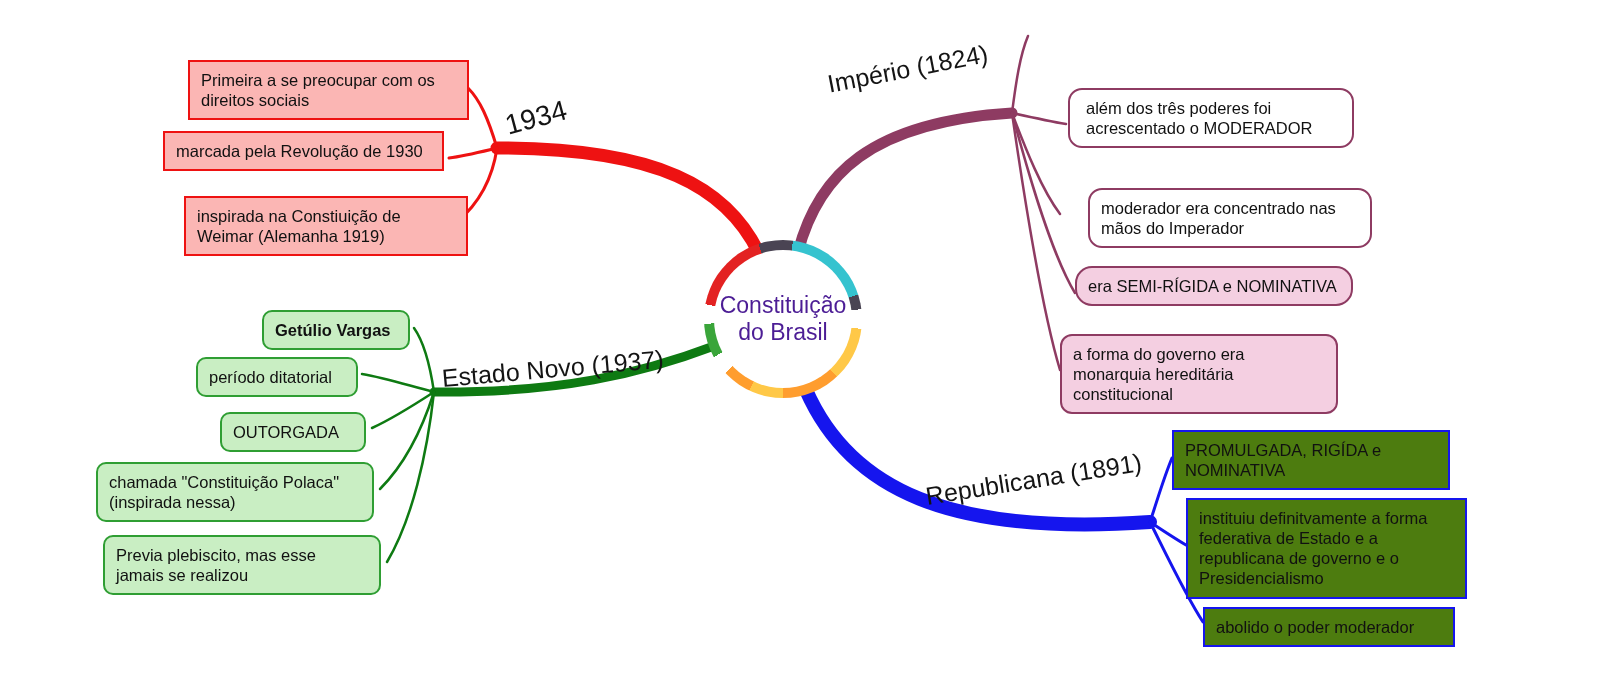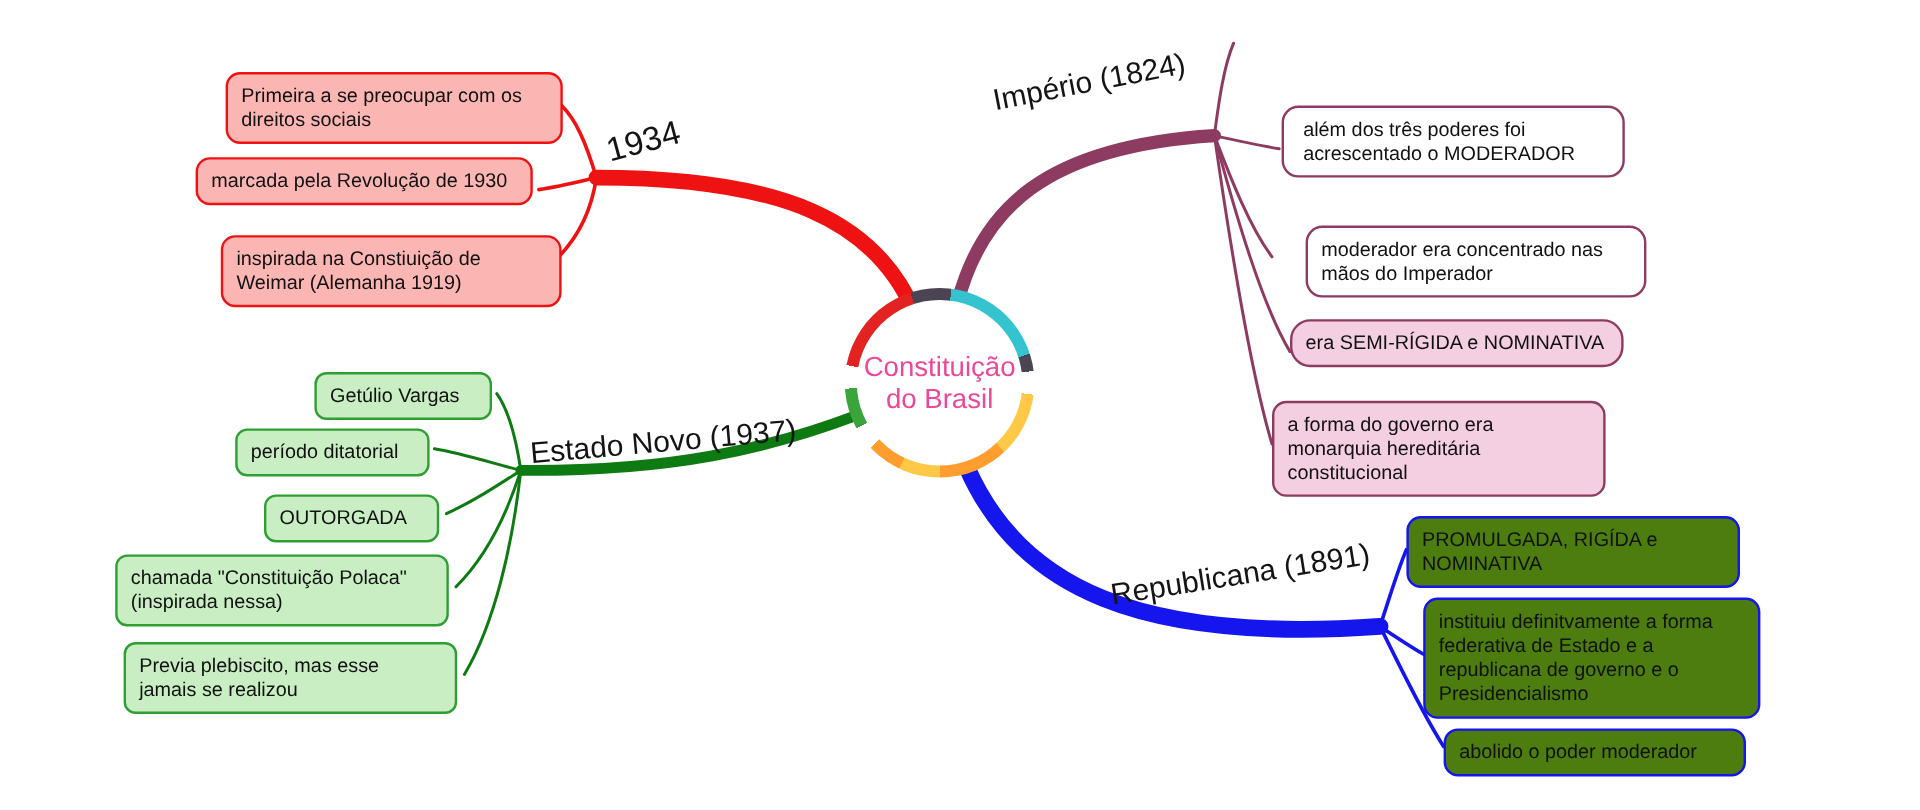--- a/index.html
+++ b/index.html
@@ -1,36 +1,36 @@
 <!DOCTYPE html>
 <html><head>
 <meta charset="utf-8">
 <style>
   html,body{margin:0;padding:0;background:#fff;font-family:"Liberation Sans","DejaVu Sans",sans-serif;}
   #canvas{position:relative;width:1600px;height:675px;background:#fff;overflow:hidden;}
   #links{position:absolute;left:0;top:0;z-index:1;}
   .node{position:absolute;z-index:3;font-size:16.5px;line-height:1.22;color:#111;
-        padding:8px 11px;border-radius:12px;background:#fff;}
+        padding:8px 11px;border-radius:0;background:#fff;}
   .n-red{background:#fbb6b4;border:2.5px solid #ee1212;}
   .n-green{background:#c9eec3;border:2.5px solid #2f9e33;border-radius:10px;}
   .n-plum{background:#ffffff;border:2px solid #8e3b62;border-radius:14px;}
   .n-pink{background:#f4cfe1;border:2px solid #8e3b62;border-radius:12px;}
   .n-blue{background:#4d7c0f;border:2.5px solid #1515ee;}
   .branch-label{position:absolute;z-index:2;color:#141414;white-space:nowrap;transform-origin:left center;}
   .lbl-1934{left:506px;top:110px;font-size:28px;transform:rotate(-15deg);}
   .lbl-imperio{left:828px;top:70px;font-size:25px;transform:rotate(-11deg);}
   .lbl-estado{left:442px;top:364px;font-size:25px;transform:rotate(-5deg);}
   .lbl-republicana{left:926px;top:482px;font-size:25px;transform:rotate(-9deg);}
   .center-ring{position:absolute;left:704px;top:240px;width:158px;height:158px;border-radius:50%;z-index:2;
       background:conic-gradient(#4a4453 0 2%, #35c3cf 2% 20%, #4a4453 20% 23%, #ffffff 23% 27%,
                  #ffc847 27% 38%, #ff9d2e 38% 50%, #ffc847 50% 57%, #ff9d2e 57% 63%,
                  #ffffff 63% 67%, #3aa53a 67% 74%, #ffffff 74% 78%, #e32222 78% 95%, #4a4453 95% 100%);
       display:flex;align-items:center;justify-content:center;}
   .center-inner{width:138px;height:138px;border-radius:50%;background:#fff;display:flex;
-      flex-direction:column;align-items:center;justify-content:center;font-size:23px;color:#ec4899;text-align:center;}
+      flex-direction:column;align-items:center;justify-content:center;font-size:23px;color:#4c1d95;text-align:center;}
 </style>
 </head>
 <body>
 
 <div id="canvas">
 
   <svg id="links" width="1600" height="675">
 
     <path d="M 762 260 C 730 185 655 148 497 148" fill="none" stroke-width="13" stroke-linecap="round" stroke="#ee1212"></path>
     <path d="M 497 148 C 488 118 480 100 468 88" fill="none" stroke-width="3" stroke-linecap="round" stroke="#ee1212"></path>
@@ -71,21 +71,21 @@
 
   <div class="node n-red" style="left:188px;top:60px;width:255px;">Primeira a se preocupar com os direitos sociais</div>
   <div class="node n-red" style="left:163px;top:131px;width:255px;">marcada pela Revolução de 1930</div>
   <div class="node n-red" style="left:184px;top:196px;width:258px;">inspirada na Constiuição de Weimar (Alemanha 1919)</div>
 
   <div class="node n-plum" style="left:1068px;top:88px;width:255px;padding-left:16px;">além dos três poderes foi acrescentado o MODERADOR</div>
   <div class="node n-plum" style="left:1088px;top:188px;width:258px;">moderador era concentrado nas mãos do Imperador</div>
   <div class="node n-pink" style="left:1075px;top:266px;width:252px;border-radius:17px;">era SEMI-RÍGIDA e NOMINATIVA</div>
   <div class="node n-pink" style="left:1060px;top:334px;width:252px;">a forma do governo era monarquia hereditária constitucional</div>
 
-  <div class="node n-green" style="left:262px;top:310px;width:122px;">Getúlio Vargas</div>
+  <div class="node n-green" style="left:262px;top:310px;width:122px;font-weight:bold;">Getúlio Vargas</div>
   <div class="node n-green" style="left:196px;top:357px;width:136px;">período ditatorial</div>
   <div class="node n-green" style="left:220px;top:412px;width:120px;">OUTORGADA</div>
   <div class="node n-green" style="left:96px;top:462px;width:252px;">chamada "Constituição Polaca" (inspirada nessa)</div>
   <div class="node n-green" style="left:103px;top:535px;width:252px;">Previa plebiscito, mas esse jamais se realizou</div>
 
   <div class="node n-blue" style="left:1172px;top:430px;width:252px;">PROMULGADA, RIGÍDA e NOMINATIVA</div>
   <div class="node n-blue" style="left:1186px;top:498px;width:255px;">instituiu definitvamente a forma federativa de Estado e a republicana de governo e o Presidencialismo</div>
   <div class="node n-blue" style="left:1203px;top:607px;width:226px;">abolido o poder moderador</div>
 
 </div>

